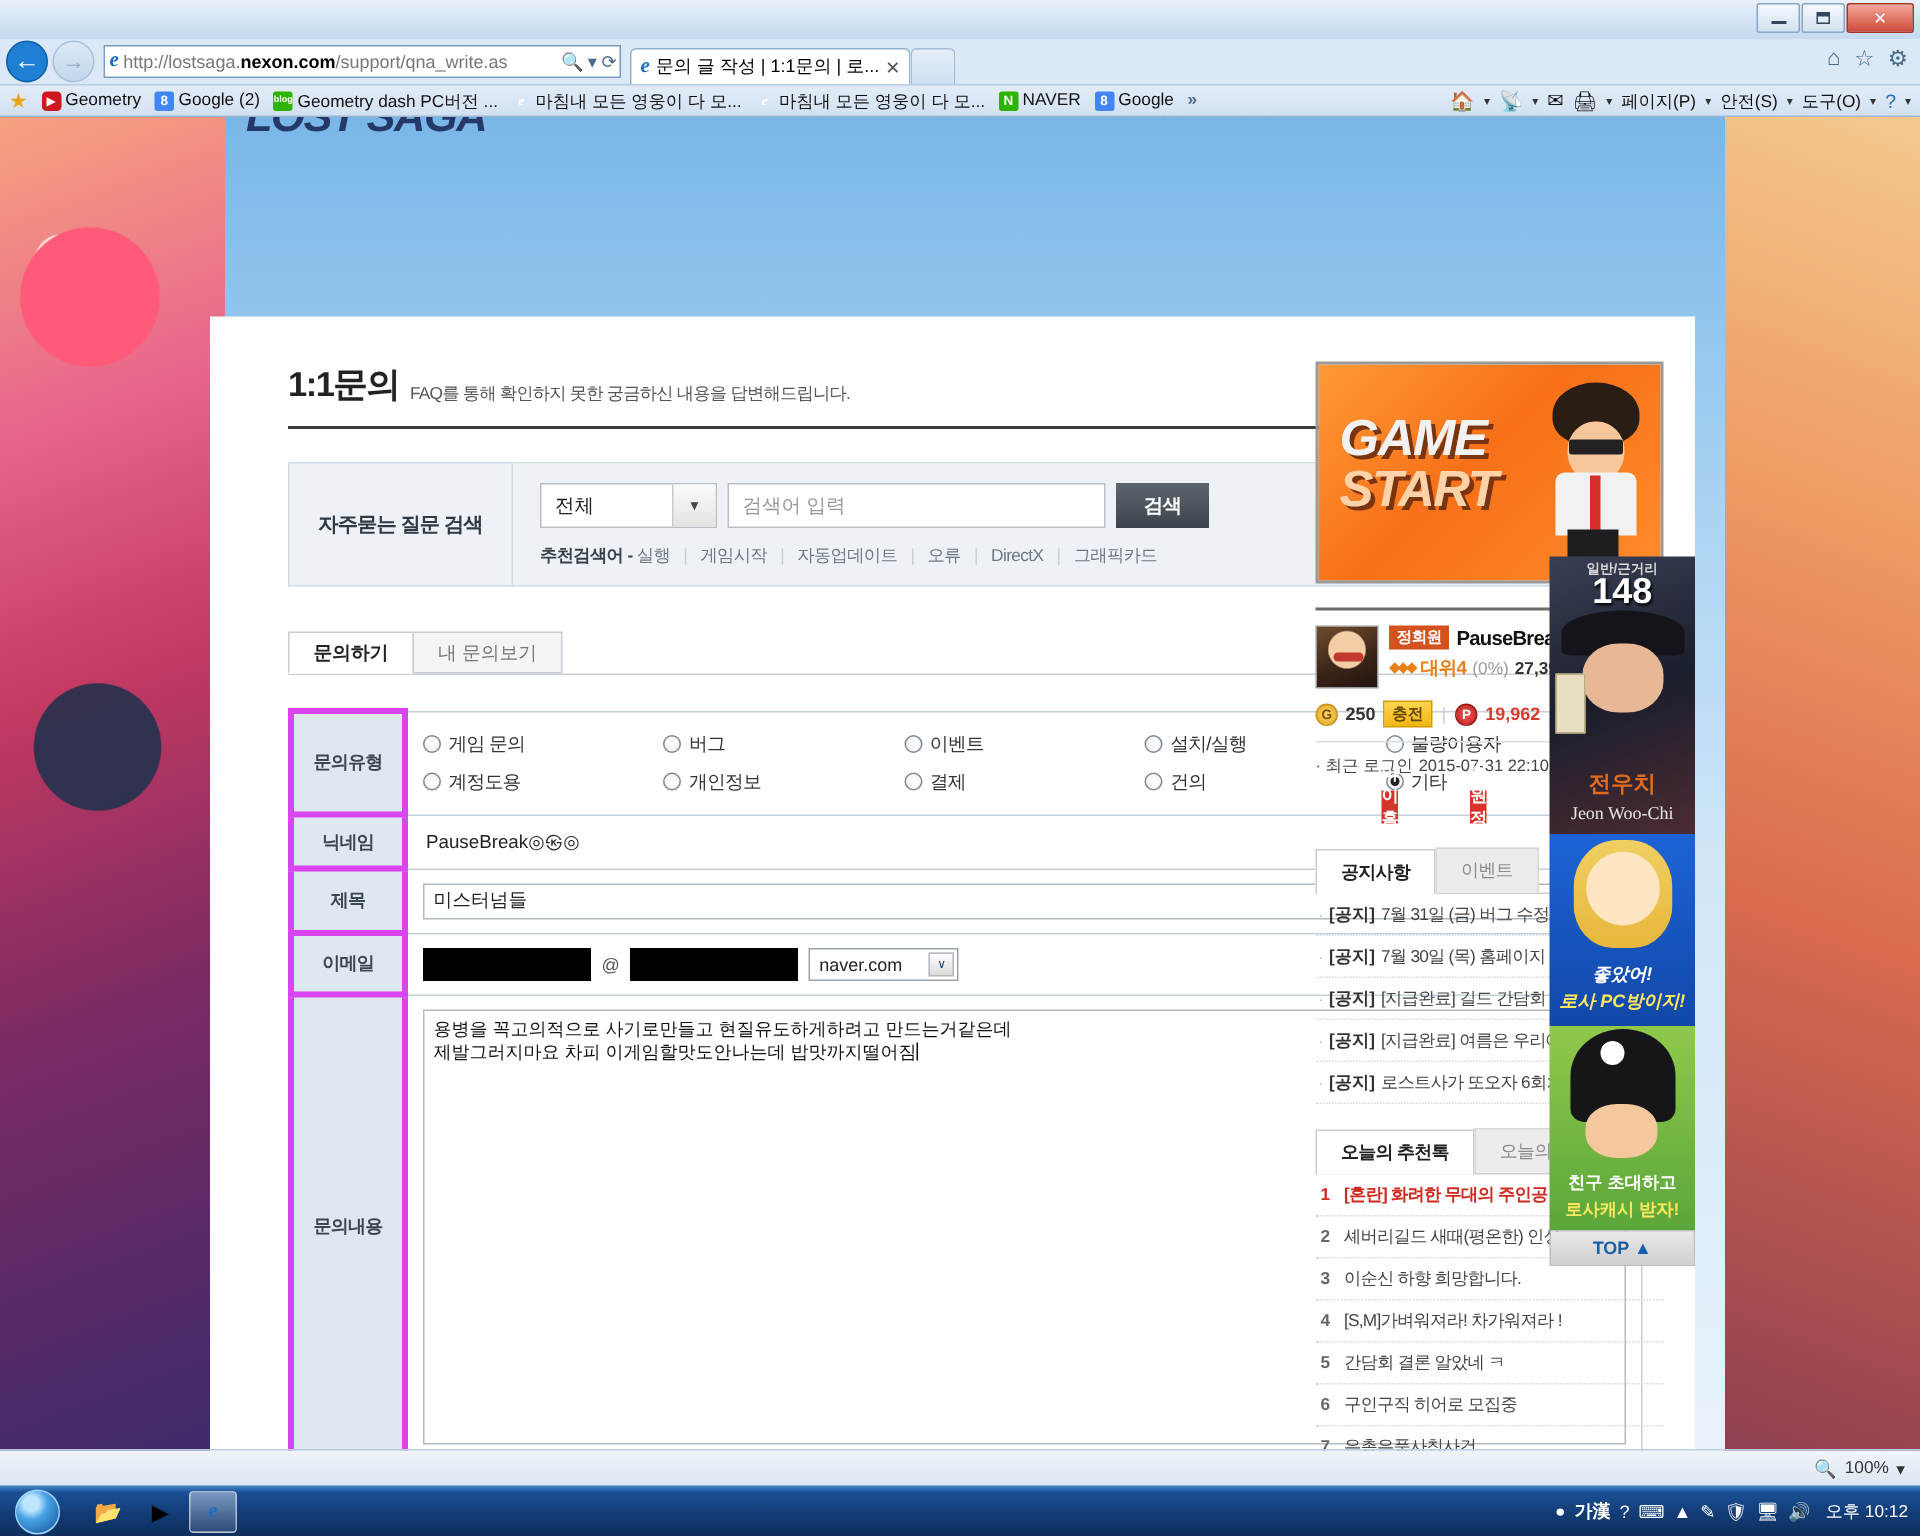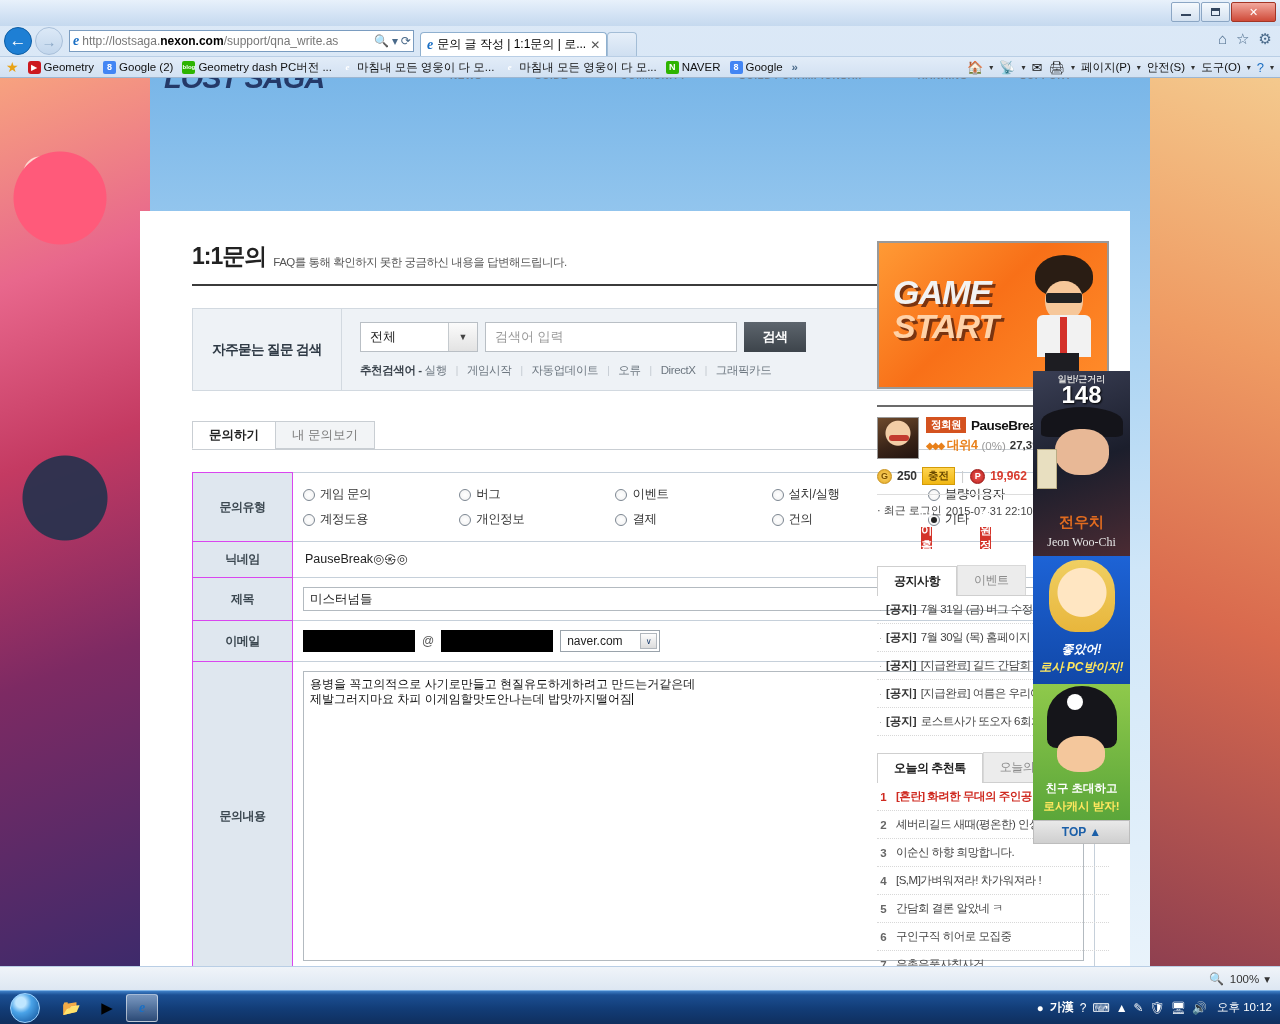--- a/index.html
+++ b/index.html
@@ -214,21 +214,21 @@
     background: #f2f4f6; color: #777;
   }
   .ftab.active {
     background: #fff; border-bottom-color: #fff;
     color: #222; font-weight: bold;
   }
 
   
   table.form { width: 100%; border-collapse: collapse; margin-top: 22px; }
   table.form th {
-    width: 100px; background: #dfe7ef; border: 1px solid #d946ef;
+    width: 76px; background: #dfe7ef; border: 4px solid #d946ef;
     font-size: 12px; color: #3b4750; font-weight: bold; letter-spacing: -.5px;
     text-align: center;
   }
   table.form td {
     border: 1px solid #c6d0da; background: #fff;
     padding: 9px 10px; vertical-align: middle;
   }
   .radio-grid { display: flex; flex-wrap: wrap; }
   .ropt { width: 20%; display: flex; align-items: center; gap: 5px; padding: 4px 0; font-size: 12.5px; color: #333; letter-spacing: -.5px; }
   .rdot {

